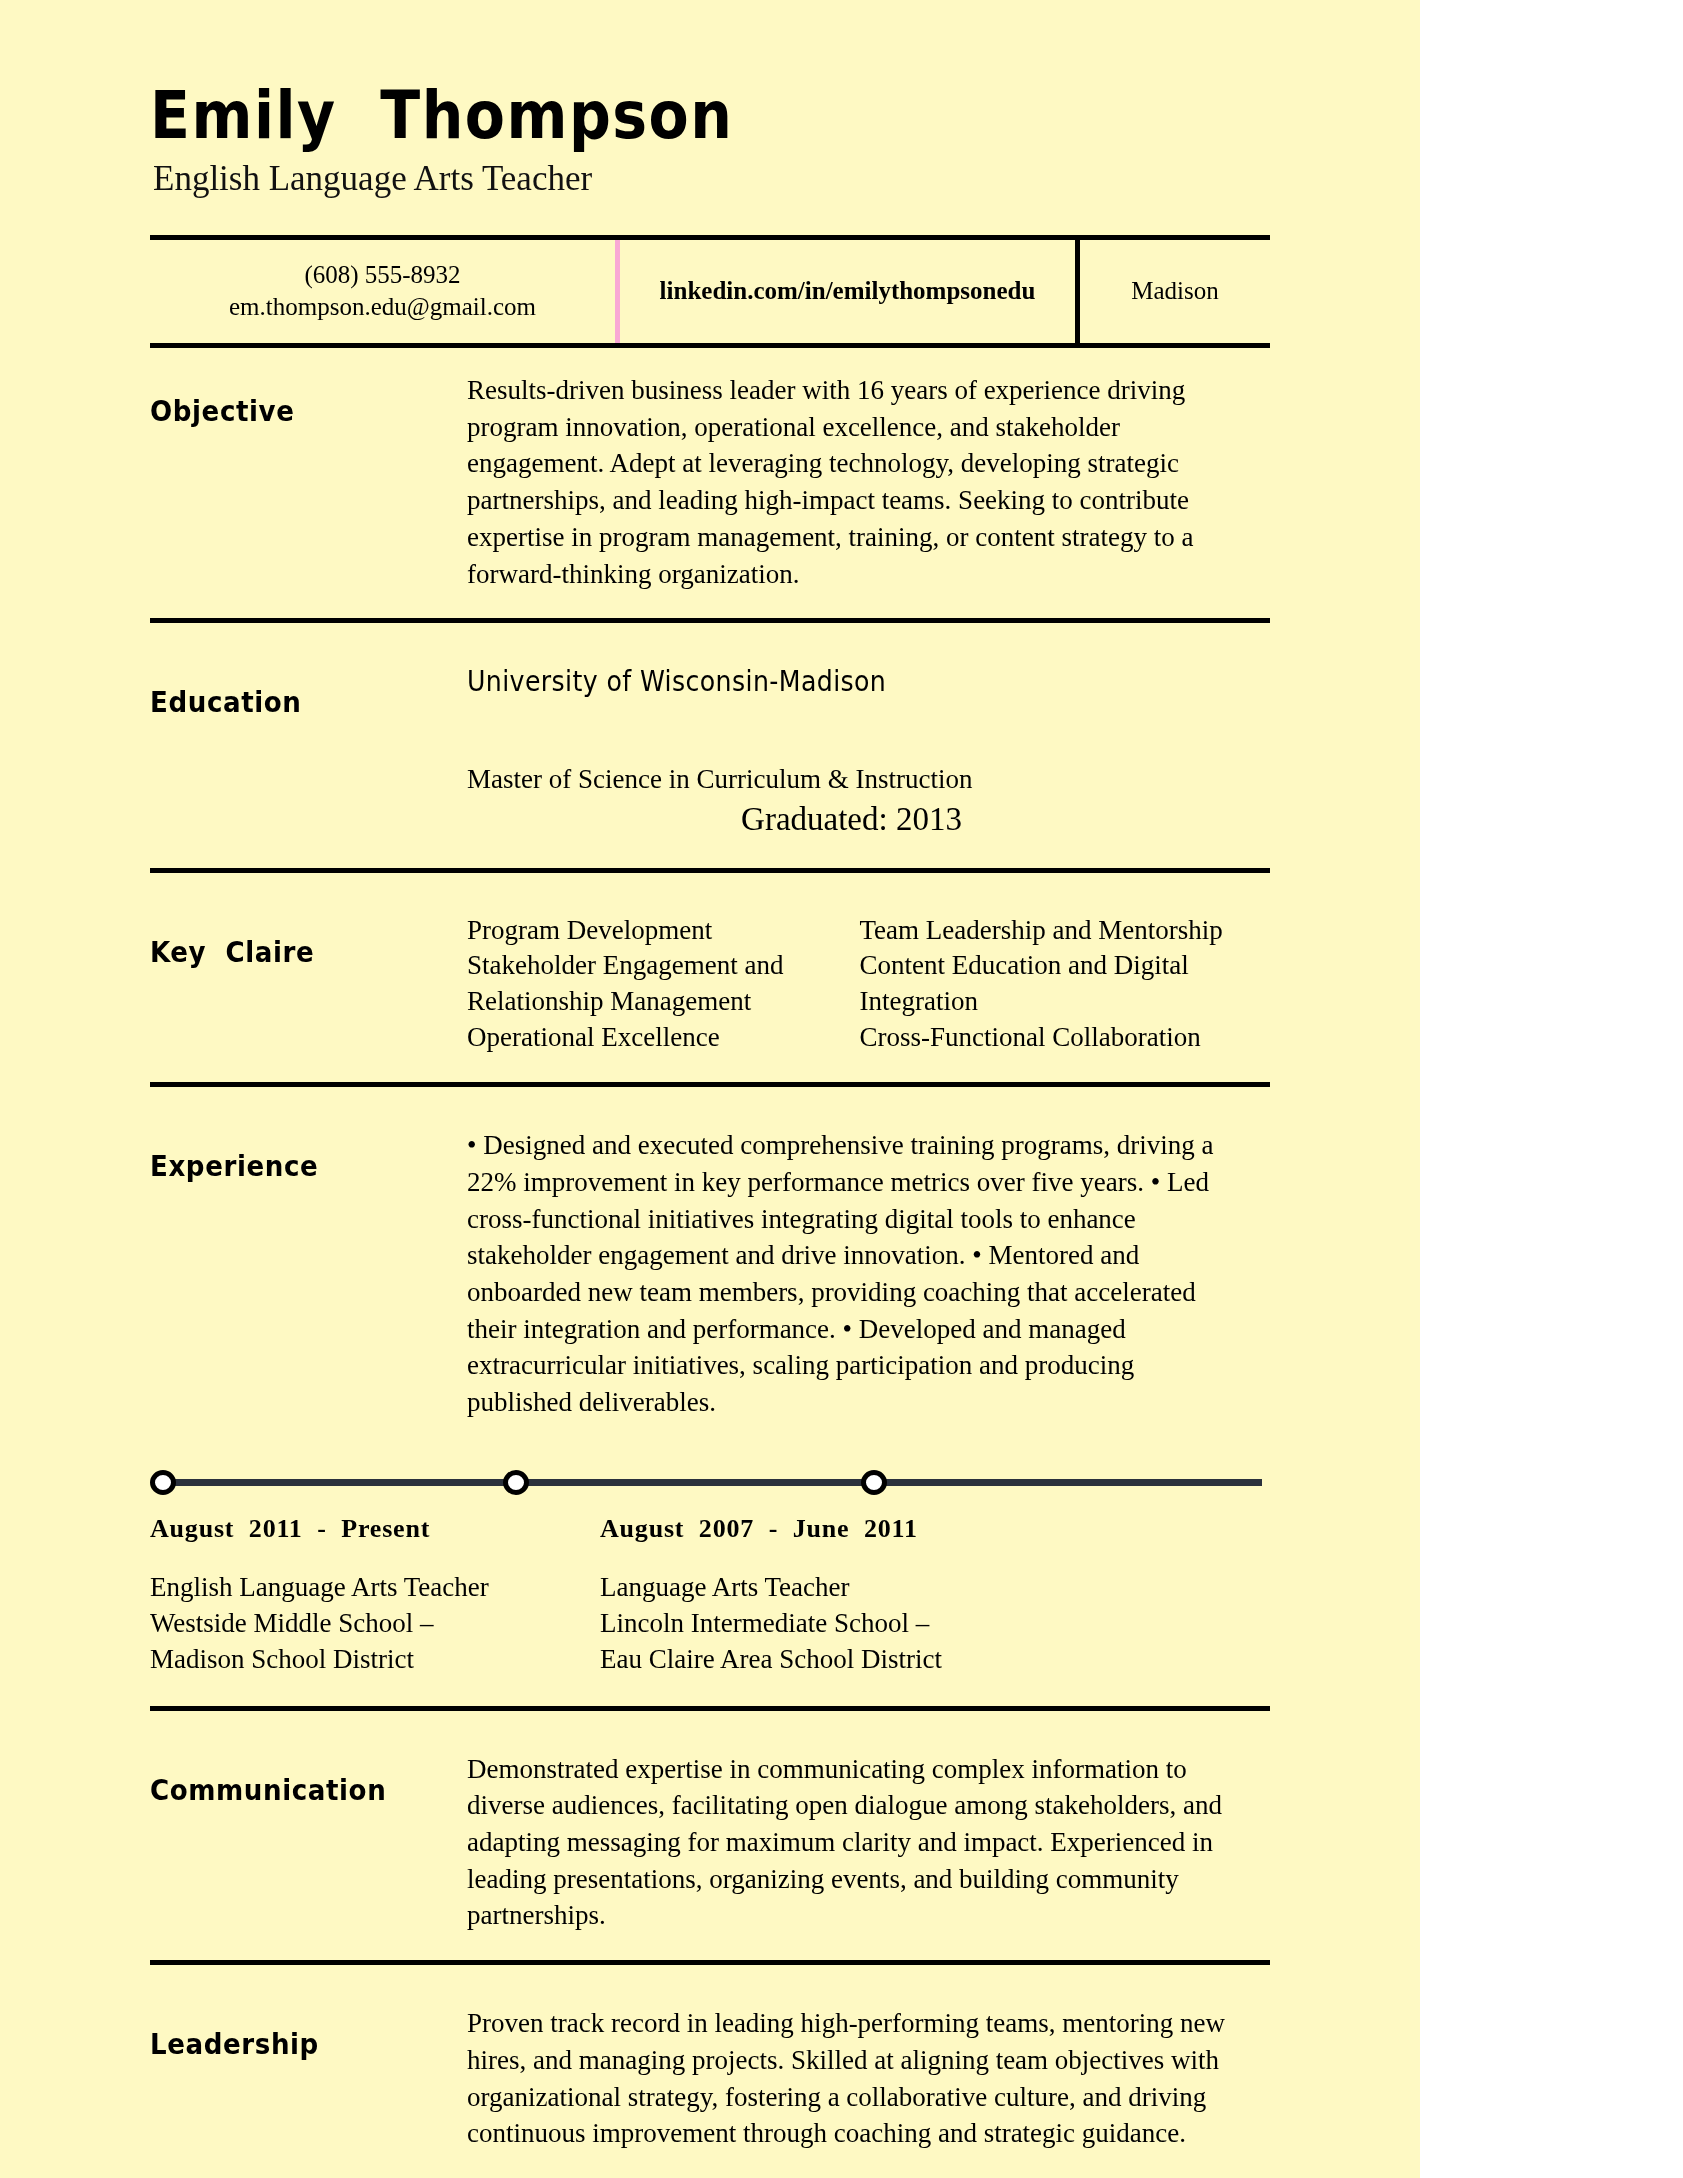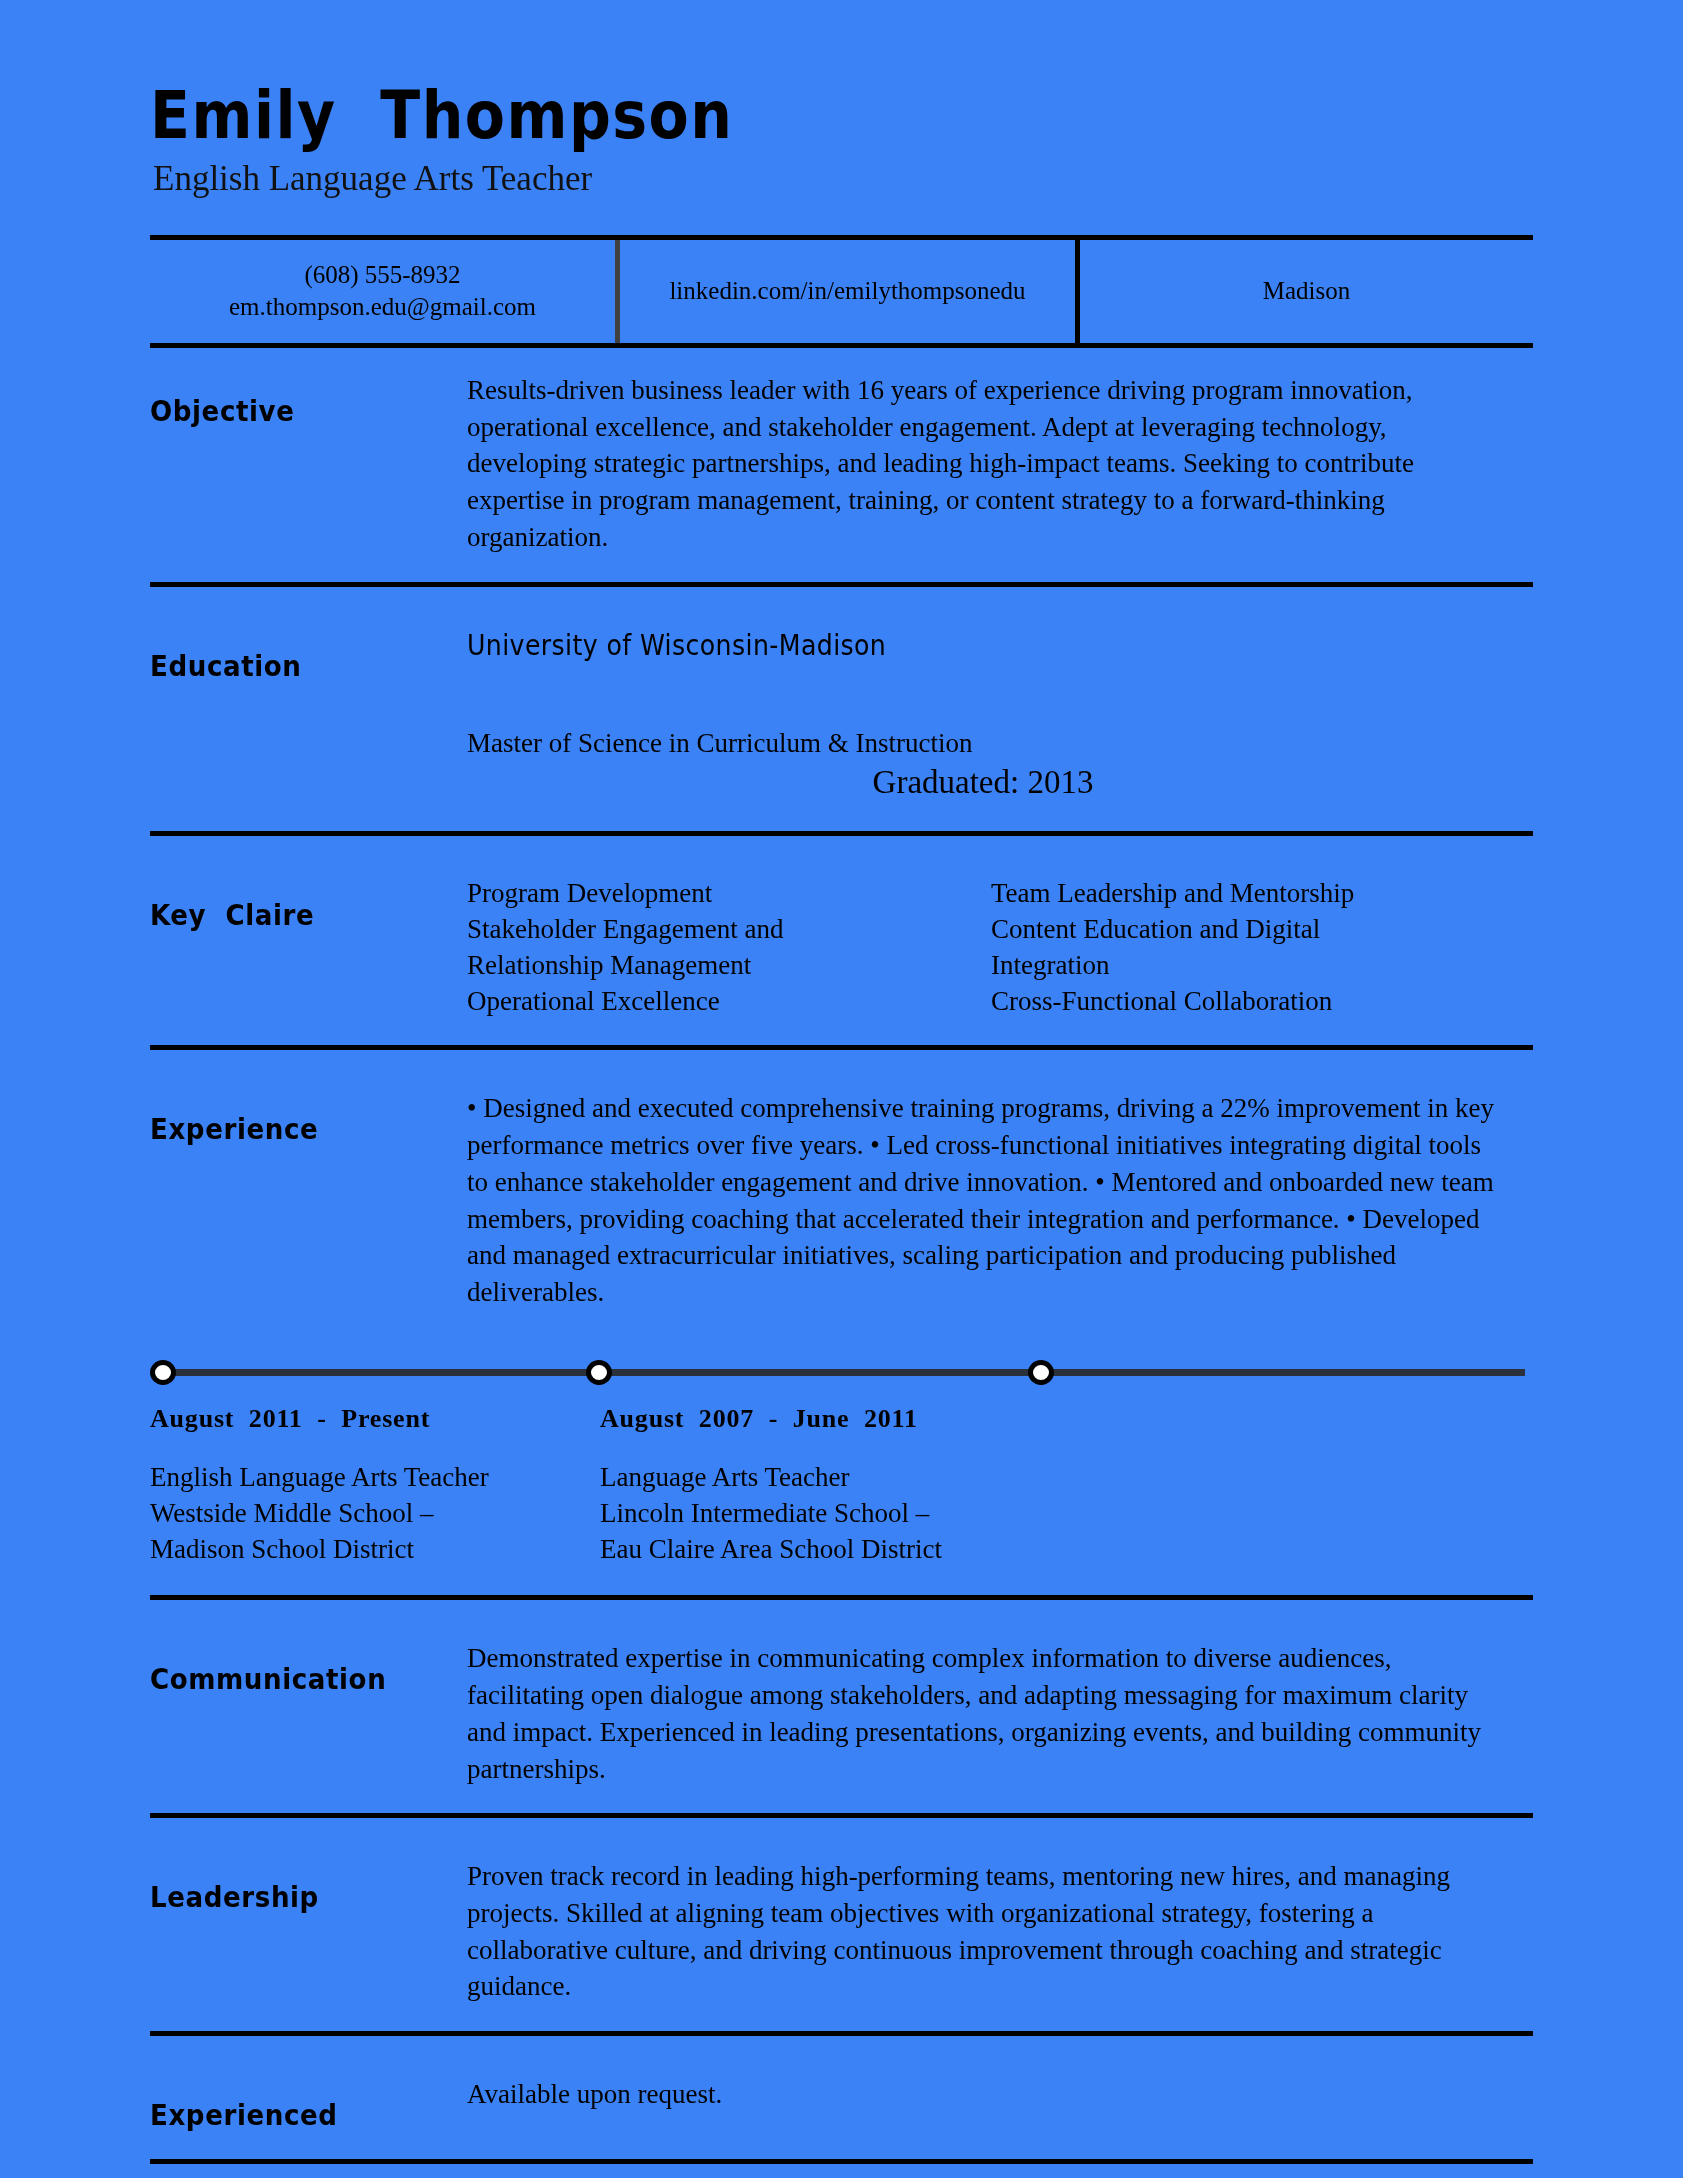--- a/index.html
+++ b/index.html
@@ -10,25 +10,25 @@
   body {
     width: 1683px;
     height: 2178px;
     font-family: "Liberation Serif", serif;
     color: #000000;
     -webkit-font-smoothing: antialiased;
   }
 
   .page {
     position: relative;
-    width: 1683px;
+    width: 1420px;
     height: 2178px;
     box-sizing: border-box;
     padding: 0 150px;
-    background: #3b82f6;
+    background: #fef9c3;
   }
 
   
   .header {
     padding-top: 81px;
   }
   .cand-name {
     font-family: "DejaVu Sans Condensed", "Liberation Sans Narrow", "Liberation Sans", sans-serif;
     font-weight: bold;
     font-size: 65px;
@@ -64,22 +64,23 @@
     text-align: center;
     font-family: "Liberation Serif", serif;
     font-size: 25px;
     line-height: 1.3;
     padding: 10px 14px;
     box-sizing: border-box;
   }
   .contact-cell.c1 { flex: 0 0 465px; }
   .contact-cell.c2 {
     flex: 0 0 465px;
-    border-left: 5px solid #404040;
+    border-left: 5px solid #f9a8d4;
     border-right: 5px solid #000;
+    font-weight: bold;
   }
   .contact-cell.c3 { flex: 1 1 auto; }
   .contact-line { display: block; white-space: pre-wrap; word-break: break-word; }
 
   
   .section {
     display: flex;
     align-items: flex-start;
     border-top: 5px solid #000;
     padding-top: 40px;

